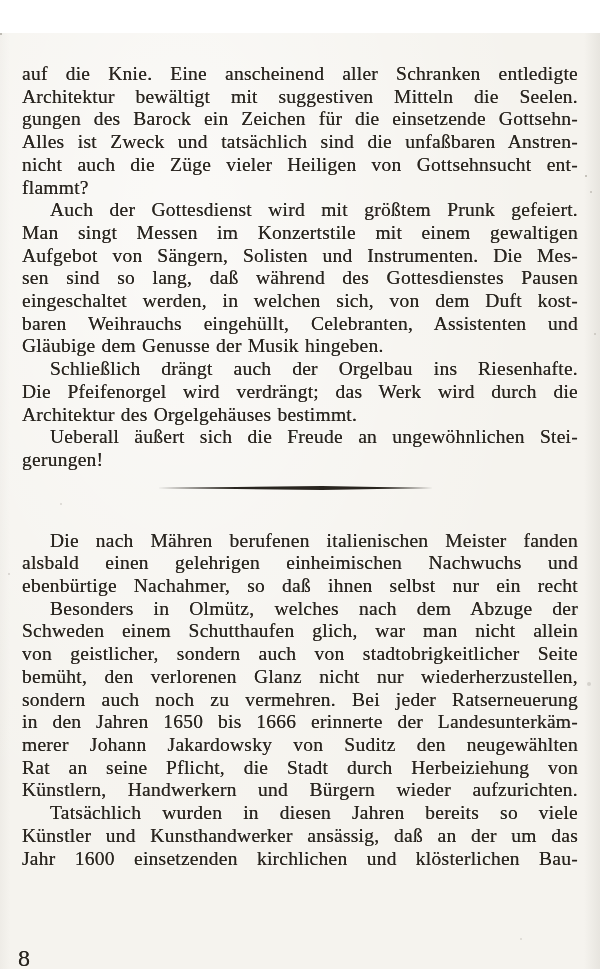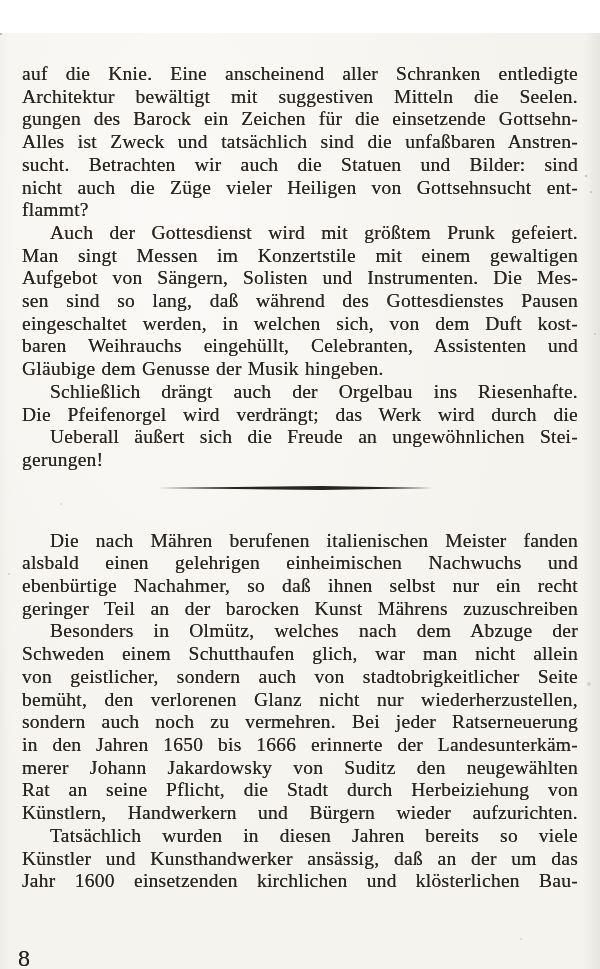--- a/index.html
+++ b/index.html
@@ -96,51 +96,50 @@
 </head>
 <body>
 
 <div class="scan-page">
   <div class="text-block">
       <div class="para">
         <div class="line">auf die Knie. Eine anscheinend aller Schranken entledigte</div>
         <div class="line">Architektur bewältigt mit suggestiven Mitteln die Seelen.</div>
         <div class="line">gungen des Barock ein Zeichen für die einsetzende Gottsehn-</div>
         <div class="line">Alles ist Zweck und tatsächlich sind die unfaßbaren Anstren-</div>
-        <div class="line">sucht. Betrachten wir auch die Statuen und Bilder: sind</div>
         <div class="line">nicht auch die Züge vieler Heiligen von Gottsehnsucht ent-</div>
         <div class="line last">flammt?</div>
       </div>
       <div class="para">
         <div class="line indent">Auch der Gottesdienst wird mit größtem Prunk gefeiert.</div>
         <div class="line">Man singt Messen im Konzertstile mit einem gewaltigen</div>
         <div class="line">Aufgebot von Sängern, Solisten und Instrumenten. Die Mes-</div>
         <div class="line">sen sind so lang, daß während des Gottesdienstes Pausen</div>
         <div class="line">eingeschaltet werden, in welchen sich, von dem Duft kost-</div>
         <div class="line">baren Weihrauchs eingehüllt, Celebranten, Assistenten und</div>
         <div class="line last">Gläubige dem Genusse der Musik hingeben.</div>
       </div>
       <div class="para">
         <div class="line indent">Schließlich drängt auch der Orgelbau ins Riesenhafte.</div>
         <div class="line">Die Pfeifenorgel wird verdrängt; das Werk wird durch die</div>
+        <div class="line last">Architektur des Orgelgehäuses bestimmt.</div>
       </div>
       <div class="para">
         <div class="line indent">Ueberall äußert sich die Freude an ungewöhnlichen Stei-</div>
         <div class="line last">gerungen!</div>
       </div>
       <div class="divider">
         <svg viewBox="0 0 276 4" preserveAspectRatio="none">
           <polygon points="0,2 120,0.4 165,0 276,2 165,4 120,3.4" fill="#29251f"></polygon>
         </svg>
       </div>
       <div class="para">
         <div class="line indent">Die nach Mähren berufenen italienischen Meister fanden</div>
         <div class="line">alsbald einen gelehrigen einheimischen Nachwuchs und</div>
         <div class="line">ebenbürtige Nachahmer, so daß ihnen selbst nur ein recht</div>
-        <div class="line">geringer Teil an der barocken Kunst Mährens zuzuschreiben</div>
       </div>
       <div class="para">
         <div class="line indent">Besonders in Olmütz, welches nach dem Abzuge der</div>
         <div class="line">Schweden einem Schutthaufen glich, war man nicht allein</div>
         <div class="line">von geistlicher, sondern auch von stadtobrigkeitlicher Seite</div>
         <div class="line">bemüht, den verlorenen Glanz nicht nur wiederherzustellen,</div>
         <div class="line">sondern auch noch zu vermehren. Bei jeder Ratserneuerung</div>
         <div class="line">in den Jahren 1650 bis 1666 erinnerte der Landesunterkäm-</div>
         <div class="line">merer Johann Jakardowsky von Suditz den neugewählten</div>
         <div class="line">Rat an seine Pflicht, die Stadt durch Herbeiziehung von</div>

